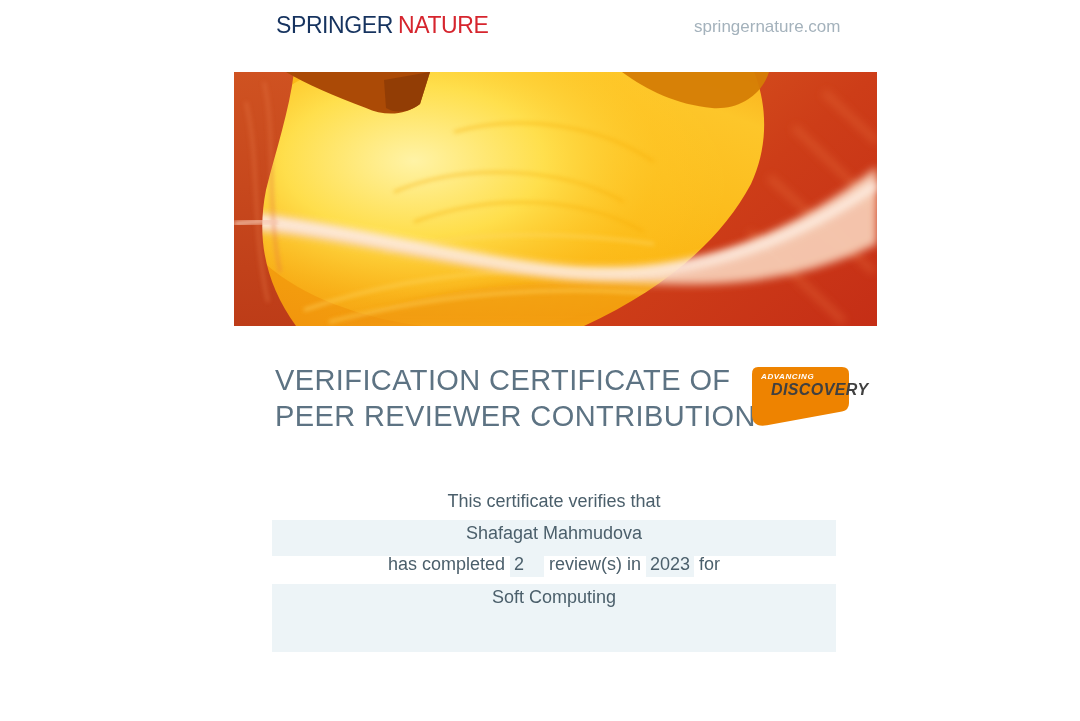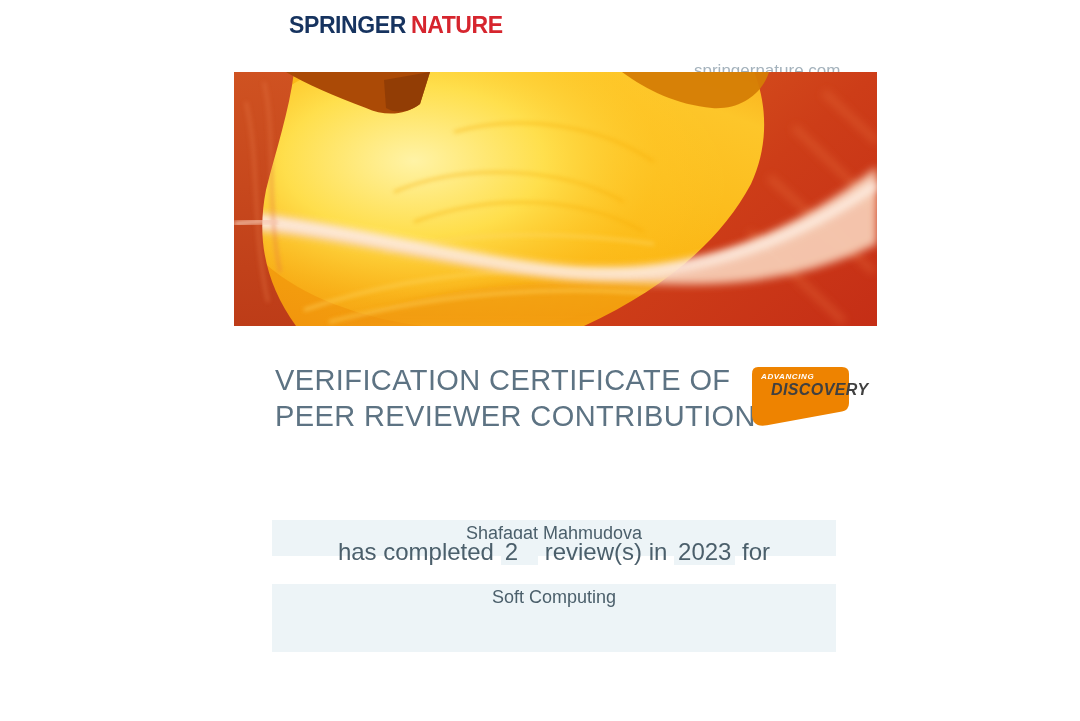--- a/index.html
+++ b/index.html
@@ -11,40 +11,39 @@
     width: 1080px;
     height: 721px;
     background: #ffffff;
     overflow: hidden;
     margin: 0 auto;
   }
 
   
   .logo {
     position: absolute;
-    left: 289px; top: 12px;
+    left: 276px; top: 12px;
     font-size: 23px;
-    font-weight: 700;
+    font-weight: 400;
     letter-spacing: -0.4px;
     white-space: nowrap;
     text-align: right;
   }
   .logo-springer { color: var(--logo-blue, #16335f); }
   .logo-nature  { color: var(--logo-red, #d6252e); margin-left: 5px; }
 
   .site-link {
     position: absolute;
     left: 694px; top: 17px;
     width: 142px;
     font-size: 17px;
     color: var(--website-gray, #a4b2bc);
     text-decoration: none;
     text-align: right;
     white-space: nowrap;
-    margin-top: 44px;
   }
 
   
   .hero {
     position: absolute;
     left: 234px; top: 72px;
     width: 643px; height: 254px;
     overflow: hidden;
   }
   .hero svg { display: block; width: 100%; height: 100%; }
@@ -98,24 +97,24 @@
     font-size: 18px;
     line-height: 27px;
     color: var(--body-slate, #4b5f6b);
   }
   .row-name    { top: 520px; }
   .row-journal { top: 584px; }
   .row-empty   { top: 616px; }
 
   .completed-line {
     position: absolute;
-    left: 272px; top: 539px;
+    left: 272px; top: 551px;
     width: 564px;
     text-align: center;
-    font-size: 24px;
+    font-size: 18px;
     line-height: 26px;
     color: var(--body-slate, #4b5f6b);
     white-space: nowrap;
   }
   .chip {
     display: inline-block;
     background: var(--row-bg, #edf4f7);
     padding: 0 4px;
     line-height: 26px;
   }
@@ -219,20 +218,21 @@
   </h1>
 
   <div class="badge">
     <svg viewBox="0 0 104 64" aria-hidden="true">
       <path d="M10 3 H94 Q101 3 101 10 V39 Q101 46 94 47.6 L19 61.2 Q4 63.8 4 50.5 V10 Q4 3 10 3 Z" fill="var(--badge-orange, #ee8300)"></path>
     </svg>
     <span class="badge-line1">ADVANCING</span>
     <span class="badge-line2">DISCOVERY</span>
   </div>
 
+  <p class="intro">This certificate verifies that</p>
 
   <div class="field-row row-name">
     <span>Shafagat Mahmudova</span>
   </div>
 
   <p class="completed-line">
     <span>has completed</span>
     <span class="chip chip-count">2</span>
     <span>review(s) in</span>
     <span class="chip">2023</span>

